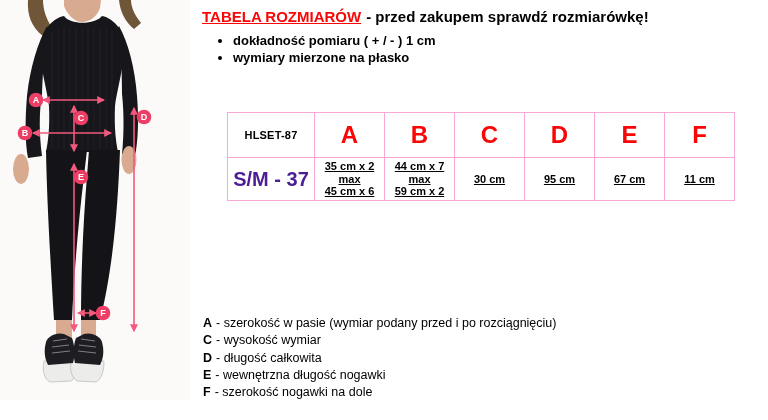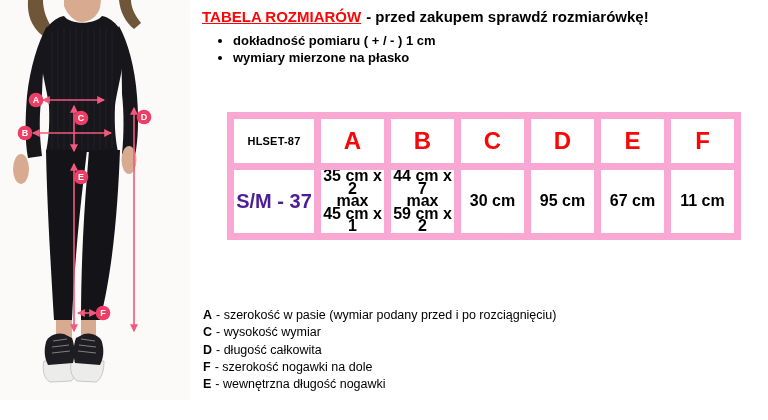--- a/index.html
+++ b/index.html
@@ -13,33 +13,33 @@
   .hdr .title{color:#f90606;text-decoration:underline;}
   .hdr .subtitle{margin-left:5px;color:#000;}
   .hdr ul{margin:8px 0 0 0;padding:0 0 0 31px;list-style:disc;}
   .hdr li{font-size:13px;font-weight:bold;line-height:16px;margin-bottom:1px;}
   
   table.size-table{
     position:absolute;left:227px;top:112px;border-collapse:collapse;
     table-layout:fixed;
   }
   .size-table td{
-    border:7px solid #f9a8d4;text-align:center;vertical-align:middle;padding:0;
+    border:1px solid #f9a8d4;text-align:center;vertical-align:middle;padding:0;
     overflow:hidden;
   }
   .size-table .code{font-size:11px;font-weight:bold;letter-spacing:.2px;}
   .size-table .colhead{font-size:24px;font-weight:bold;color:#f90606;}
   .size-table .size{font-size:20px;font-weight:bold;color:#4c1d95;}
-  .size-table .val{font-size:16px;font-weight:bold;}
+  .size-table .val{font-size:11px;font-weight:bold;text-decoration:underline;}
   .size-table .val span{display:block;line-height:12.5px;}
   .r-head td{height:44px;}
   .r-1 td{height:42px;}
   .r-2 td{height:37px;}
   
-  .legend{position:absolute;left:203px;top:307px;font-size:12.5px;}
+  .legend{position:absolute;left:203px;top:315px;font-size:12.5px;}
   .legend .row{line-height:17.3px;white-space:nowrap;}
   .legend b{font-weight:bold;margin-right:4px;}
   
   .figure{position:absolute;left:0;top:0;}
 </style>
 </head>
 <body>
 
 <div class="stage">
 
@@ -175,21 +175,21 @@
         <td class="colhead">C</td>
         <td class="colhead">D</td>
         <td class="colhead">E</td>
         <td class="colhead">F</td>
       </tr>
       <tr class="r-1">
         <td class="size">S/M - 37</td>
         <td class="val">
           <span>35 cm x 2</span>
           <span>max</span>
-          <span>45 cm x 1</span>
+          <span>45 cm x 6</span>
         </td>
         <td class="val">
           <span>44 cm x 7</span>
           <span>max</span>
           <span>59 cm x 2</span>
         </td>
         <td class="val">30 cm</td>
         <td class="val">95 cm</td>
         <td class="val">67 cm</td>
         <td class="val">11 cm</td>
@@ -201,20 +201,20 @@
     <div class="row">
       <b>A</b><span>- szerokość w pasie (wymiar podany przed i po rozciągnięciu)</span>
     </div>
     <div class="row">
       <b>C</b><span>- wysokość wymiar</span>
     </div>
     <div class="row">
       <b>D</b><span>- długość całkowita</span>
     </div>
     <div class="row">
+      <b>E</b><span>- wewnętrzna długość nogawki</span>
+    </div>
+    <div class="row">
       <b>F</b><span>- szerokość nogawki na dole</span>
     </div>
-    <div class="row">
-      <b>E</b><span>- wewnętrzna długość nogawki</span>
-    </div>
   </div>
 
 </div>
 
 </body></html>

